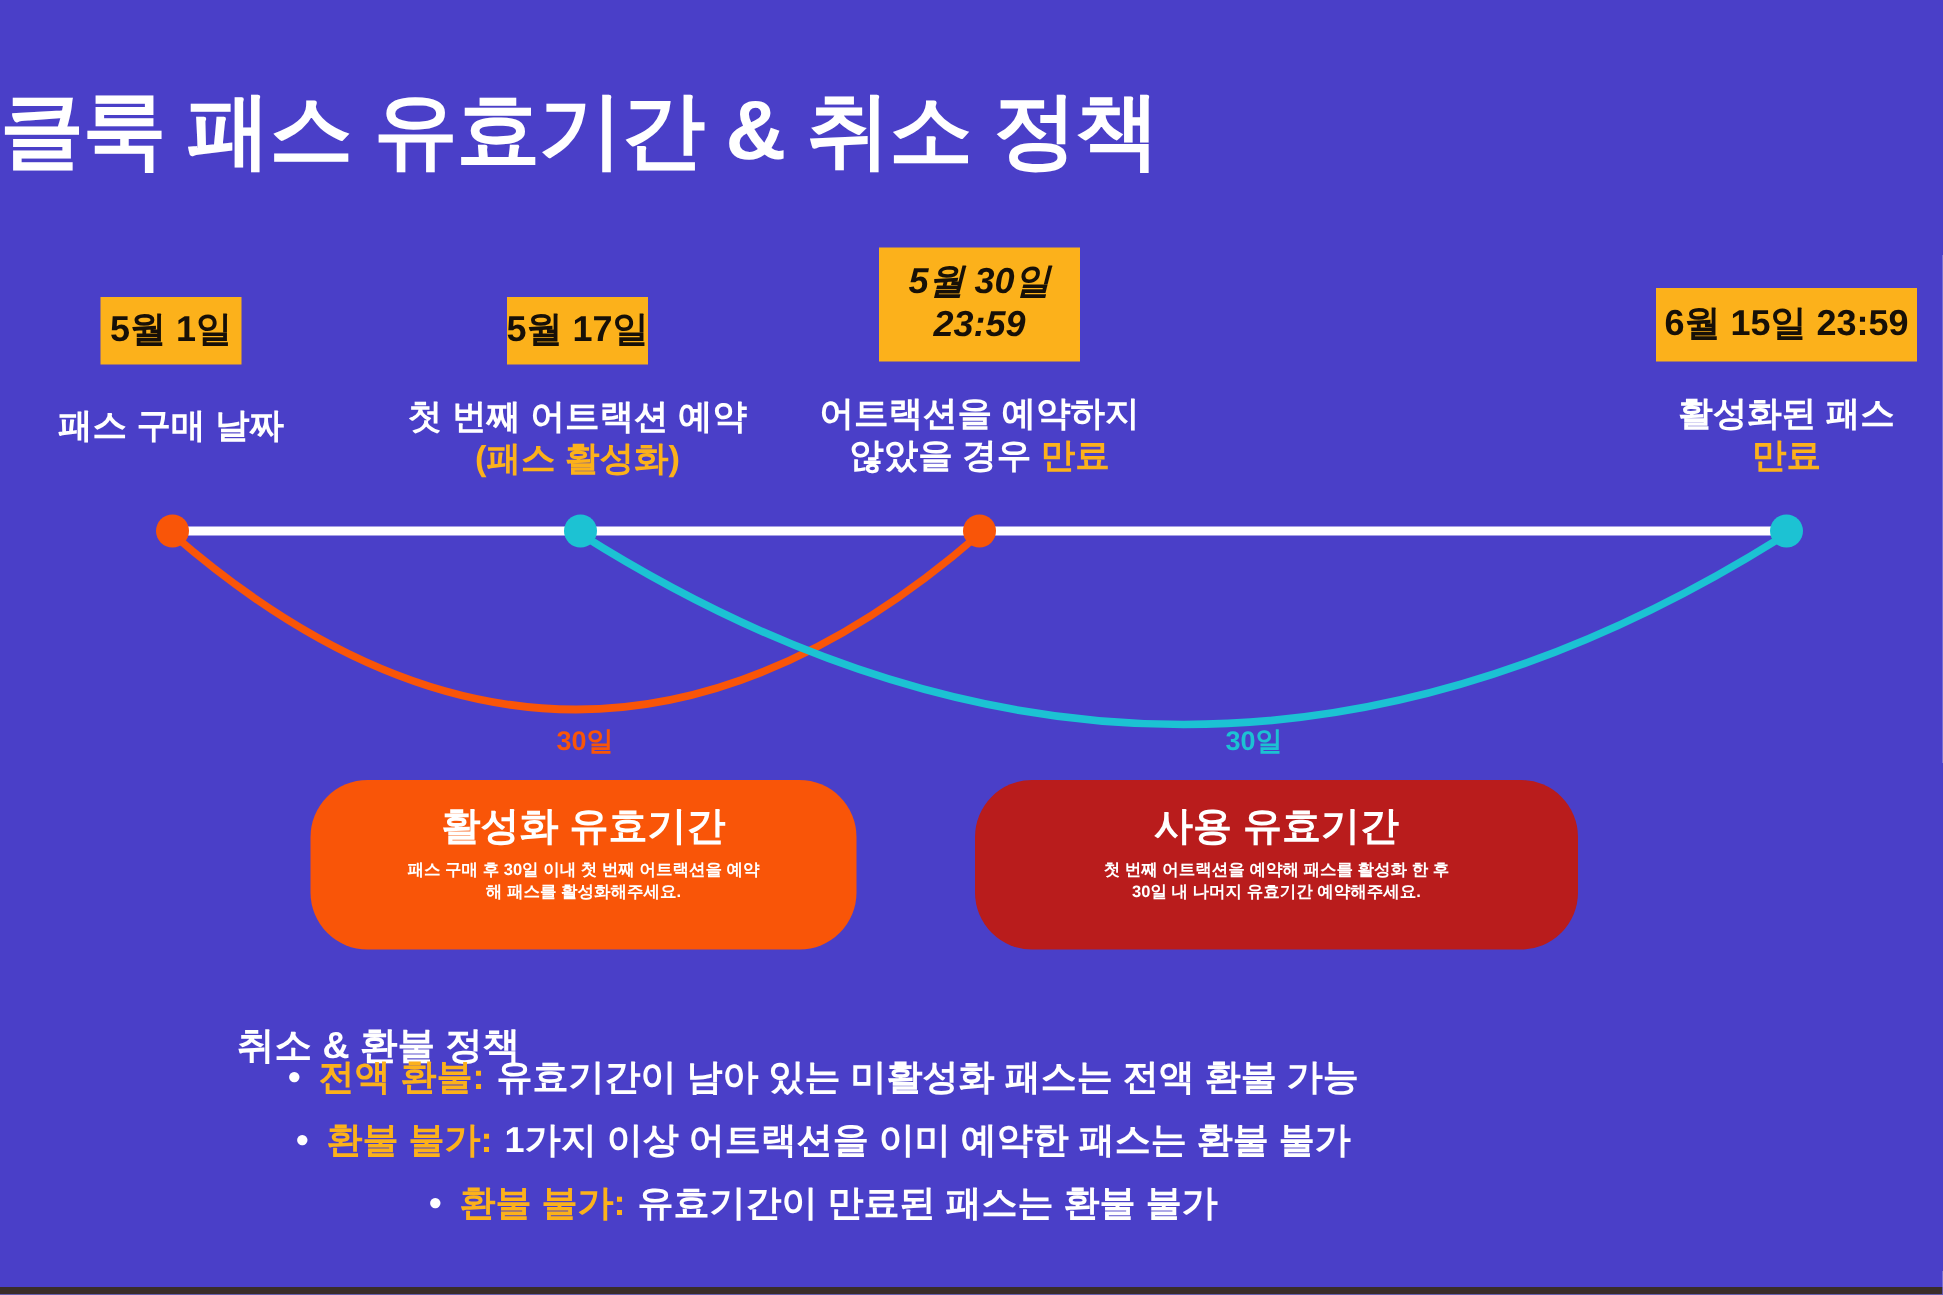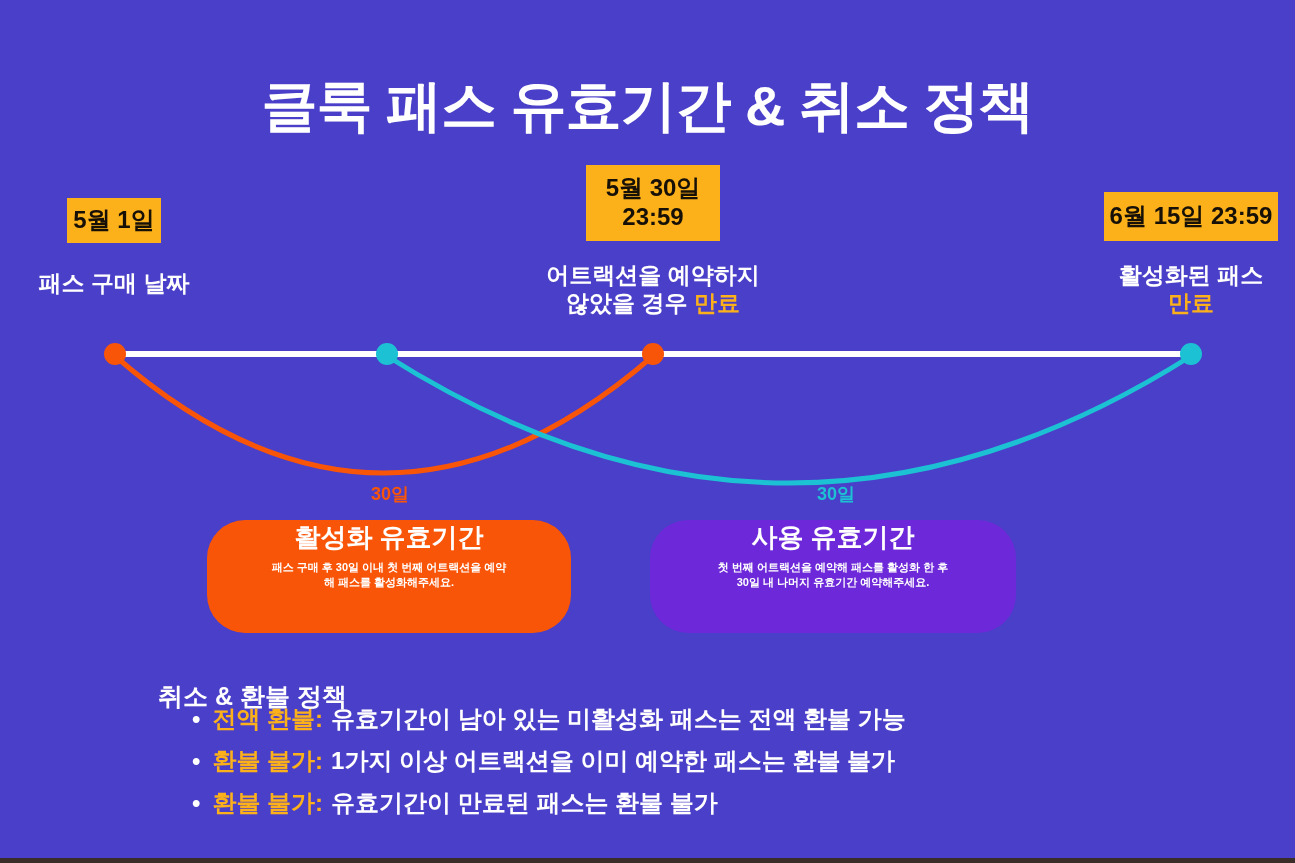--- a/index.html
+++ b/index.html
@@ -12,26 +12,24 @@
     position: relative;
     width: 1295px;
     height: 863px;
     background: #4A3FC8;
     overflow: hidden;
   }
   
   .page-title {
     position: absolute;
     top: 50px; left: 0; width: 100%;
-    text-align: center;
     color: #FFFFFF;
     font-size: 56px;
     font-weight: 800;
     letter-spacing: -1px;
-    margin-top: 19px;
   }
   
   .milestone {
     position: absolute;
     transform: translateX(-50%);
     text-align: center;
     width: 320px;
   }
   .m1 { left: 114px; top: 198px; }
   .m2 { left: 385px; top: 198px; }
@@ -40,21 +38,21 @@
   .date-badge {
     display: inline-block;
     background: #FCB11B;
     color: #171007;
     font-weight: 800;
     font-size: 24px;
     line-height: 1.2;
     padding: 8px 0;
     min-width: 94px;
   }
-  .m3 .date-badge { padding: 9px 20px; }
+  .m3 .date-badge { padding: 9px 20px; font-style: italic; }
   .m4 .date-badge { padding: 10px 6px; }
   .milestone-label {
     margin-top: 20px;
     color: #FFFFFF;
     font-weight: 800;
     font-size: 23px;
     line-height: 28px;
   }
   .m1 .milestone-label { margin-top: 26px; }
   .accent-text { color: #FCB11B; }
@@ -89,38 +87,39 @@
   .span1 { left: 390px; color: #F95508; }
   .span2 { left: 836px; color: #1CC2D3; }
   
   .info-card {
     position: absolute;
     top: 520px;
     height: 113px;
     border-radius: 38px;
     color: #FFFFFF;
     text-align: center;
-    padding-top: 0;
+    padding-top: 13px;
   }
   .card-orange { left: 207px; width: 364px; background: #F95508; }
-  .card-teal  { left: 650px; width: 366px; background: #6d28d9; }
+  .card-teal  { left: 650px; width: 402px; background: #b91c1c; }
   .card-title { font-size: 26px; font-weight: 800; margin-bottom: 5px; }
   .card-body  { font-size: 11px; font-weight: 700; line-height: 1.4; }
   
   .policy-heading {
     position: absolute;
     left: 158px; top: 680px;
     color: #FFFFFF;
     font-size: 25px;
     font-weight: 800;
   }
   .policy-list {
     position: absolute;
     left: 192px; top: 698px;
     list-style: none;
+    text-align: center;
   }
   .policy-item {
     color: #FFFFFF;
     font-size: 24px;
     font-weight: 700;
     line-height: 42px;
     white-space: nowrap;
   }
   .bullet { color: #FFFFFF; margin-right: 12px; font-size: 24px; }
   .policy-label { color: #FCB11B; font-weight: 800; margin-right: 8px; }
@@ -139,20 +138,27 @@
 
   <h1 class="page-title">클룩 패스 유효기간 &amp; 취소 정책</h1>
 
   <div class="milestone m1">
     <div class="date-badge">5월 1일</div>
     <div class="milestone-label">
       <span>패스 구매 날짜</span>
     </div>
   </div>
 
+  <div class="milestone m2">
+    <div class="date-badge">5월 17일</div>
+    <div class="milestone-label">
+      <span>첫 번째 어트랙션 예약</span><br>
+      <span class="accent-text">(패스 활성화)</span>
+    </div>
+  </div>
 
   <div class="milestone m3">
     <div class="date-badge">
       <span>5월 30일</span><br>
       <span>23:59</span>
     </div>
     <div class="milestone-label">
       <span>어트랙션을 예약하지</span><br>
       <span>않았을 경우 </span><span class="accent-text">만료</span>
     </div>

